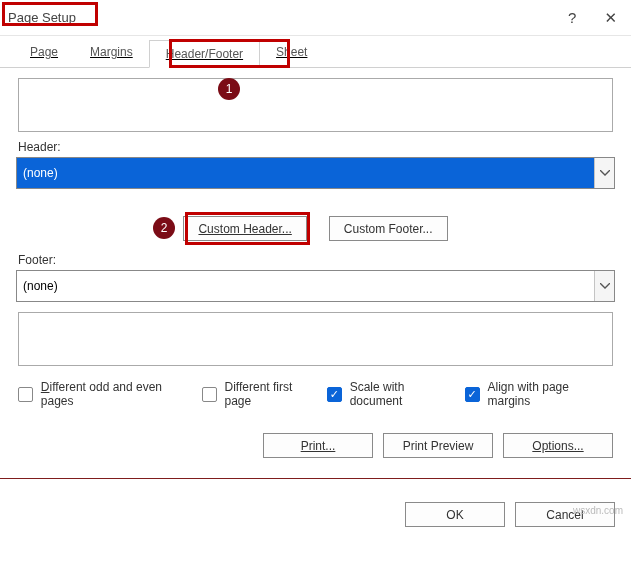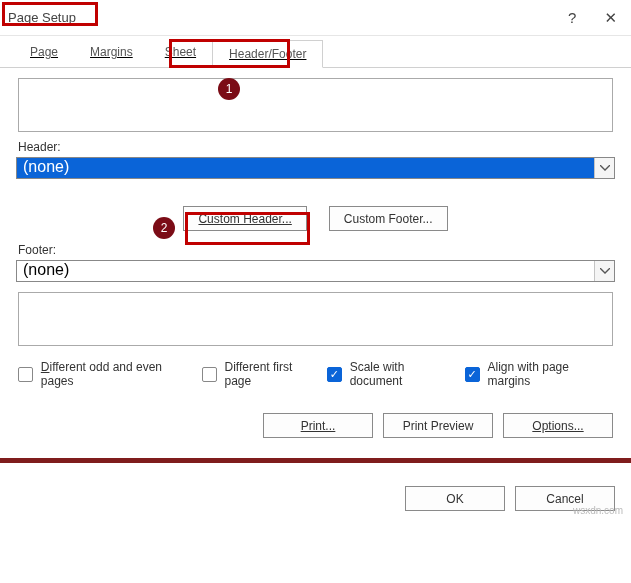--- a/index.html
+++ b/index.html
@@ -65,23 +65,24 @@
       margin: 4px 2px 8px 2px;
       background: #fff;
     }
     .lbl {
       color: #333;
       margin: 2px 2px 3px 2px;
     }
     .select {
       display: flex;
       width: 100%;
-      height: 22px;
+      height: 32px;
       border: 1px solid #888;
-      font-size: 16px;
+      align-items: center;
+      font-size: 12px;
       cursor: pointer;
     }
     .select.highlight {
       background: #0a64d8;
       color: #fff;
     }
     .select .seltext {
       flex: 1;
       padding: 0 6px;
     }
@@ -145,21 +146,21 @@
       color: #fff;
     }
     .bottom-btns {
       display: flex;
       justify-content: flex-end;
       gap: 10px;
       padding: 6px 2px 4px 2px;
     }
     .btn.wide { min-width: 110px; justify-content: center; }
     .footer-btns {
-      border-top: 5px solid #7f1d1d;
+      border-top: 1px solid #7f1d1d;
       margin-top: 8px;
       padding: 10px 16px 10px 16px;
       display: flex;
       justify-content: flex-end;
       gap: 10px;
     }
     .btn.okcancel { min-width: 100px; justify-content: center; }
     .watermark {
       position: absolute;
       right: 8px;
@@ -195,22 +196,22 @@
   <span class="title-text">Page Setup</span>
   <div class="title-controls">
     <span class="ctl">?</span>
     <span class="ctl">✕</span>
   </div>
 </div>
 
 <div class="tabstrip">
   <div class="tab">Page</div>
   <div class="tab">Margins</div>
+  <div class="tab active">Header/Footer</div>
   <div class="tab">Sheet</div>
-  <div class="tab active">Header/Footer</div>
 </div>
 
 <div class="body">
 
   <div class="preview-box"></div>
 
   <div class="lbl">Header:</div>
   <div class="select highlight">
     <span class="seltext">(none)</span>
     <span class="chev">

